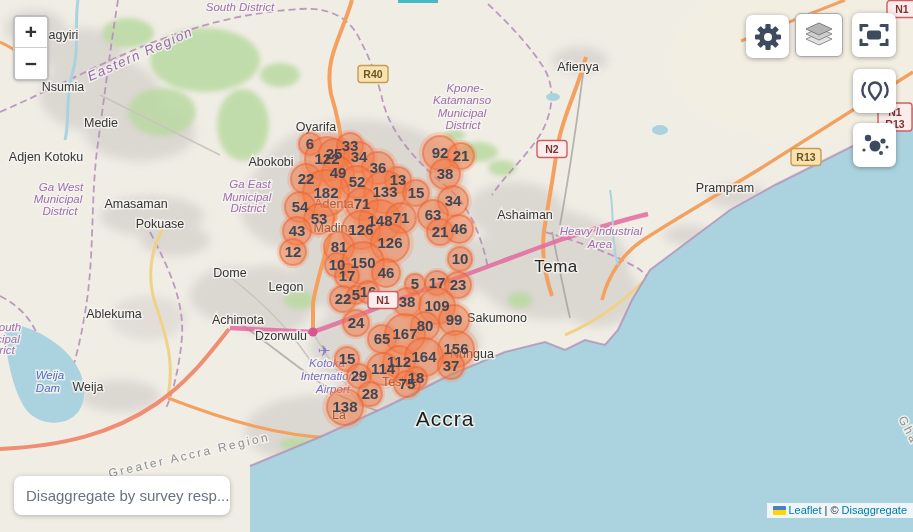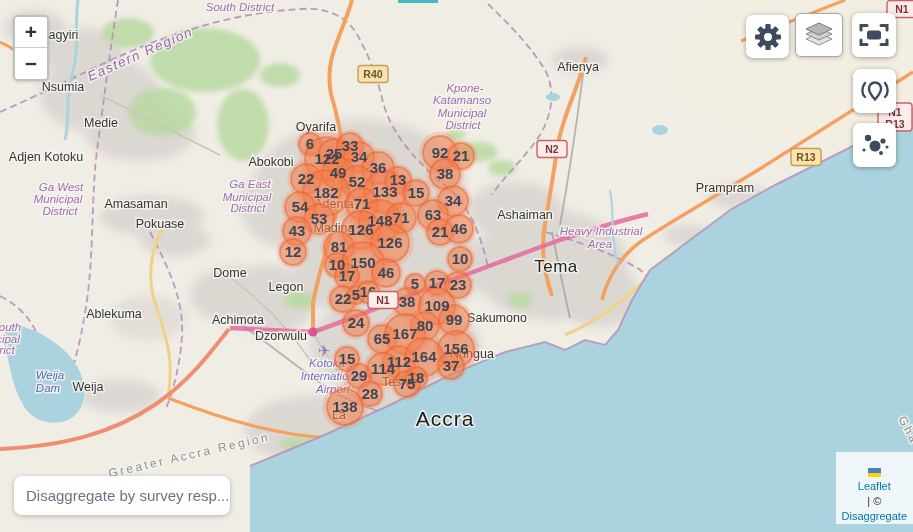--- a/index.html
+++ b/index.html
@@ -28,21 +28,21 @@
   
   .mapbtn{position:absolute;background:#fff;border:0;border-radius:7px;box-shadow:0 1px 5px rgba(0,0,0,.35);cursor:pointer;display:flex;align-items:center;justify-content:center;padding:0;}
   #btn-settings{left:746px;top:15px;width:43px;height:43px;}
   #btn-layers{left:795px;top:13px;width:48px;height:44px;border:1px solid #a9a9a9;border-radius:6px;box-shadow:0 1px 4px rgba(0,0,0,.2);}
   #btn-fullscreen{left:852px;top:13px;width:44px;height:44px;}
   #btn-spiderfy{left:853px;top:69px;width:43px;height:44px;}
   #btn-cluster{left:853px;top:123px;width:43px;height:44px;}
   
   #disagg{position:absolute;left:14px;top:476px;width:216px;height:39px;background:#fff;border:0;border-radius:8px;box-shadow:0 1px 5px rgba(0,0,0,.25);color:#6a7383;font-size:15px;text-align:left;padding:0 12px;cursor:pointer;white-space:nowrap;overflow:hidden;font-family:"Liberation Sans",sans-serif;}
   
-  #attrib{position:absolute;right:0;bottom:8px;background:rgba(255,255,255,.8);padding:16px 6px 2px 6px;font-size:11px;color:#333;display:flex;align-items:center;gap:3px;flex-direction:column;}
+  #attrib{position:absolute;right:0;bottom:14px;background:rgba(255,255,255,.8);padding:1px 6px 2px 6px;font-size:11px;color:#333;display:flex;align-items:center;gap:3px;}
   #attrib a{text-decoration:none;cursor:pointer;}
   .flag{display:inline-block;width:13px;height:9px;background:linear-gradient(to bottom,#4a7fc1 50%,#ffd500 50%);border-radius:1px;}
 </style>
 </head>
 <body>
 
 <div id="app">
 
   <svg id="basemap" width="913" height="532" viewBox="0 0 913 532">
     <defs>

